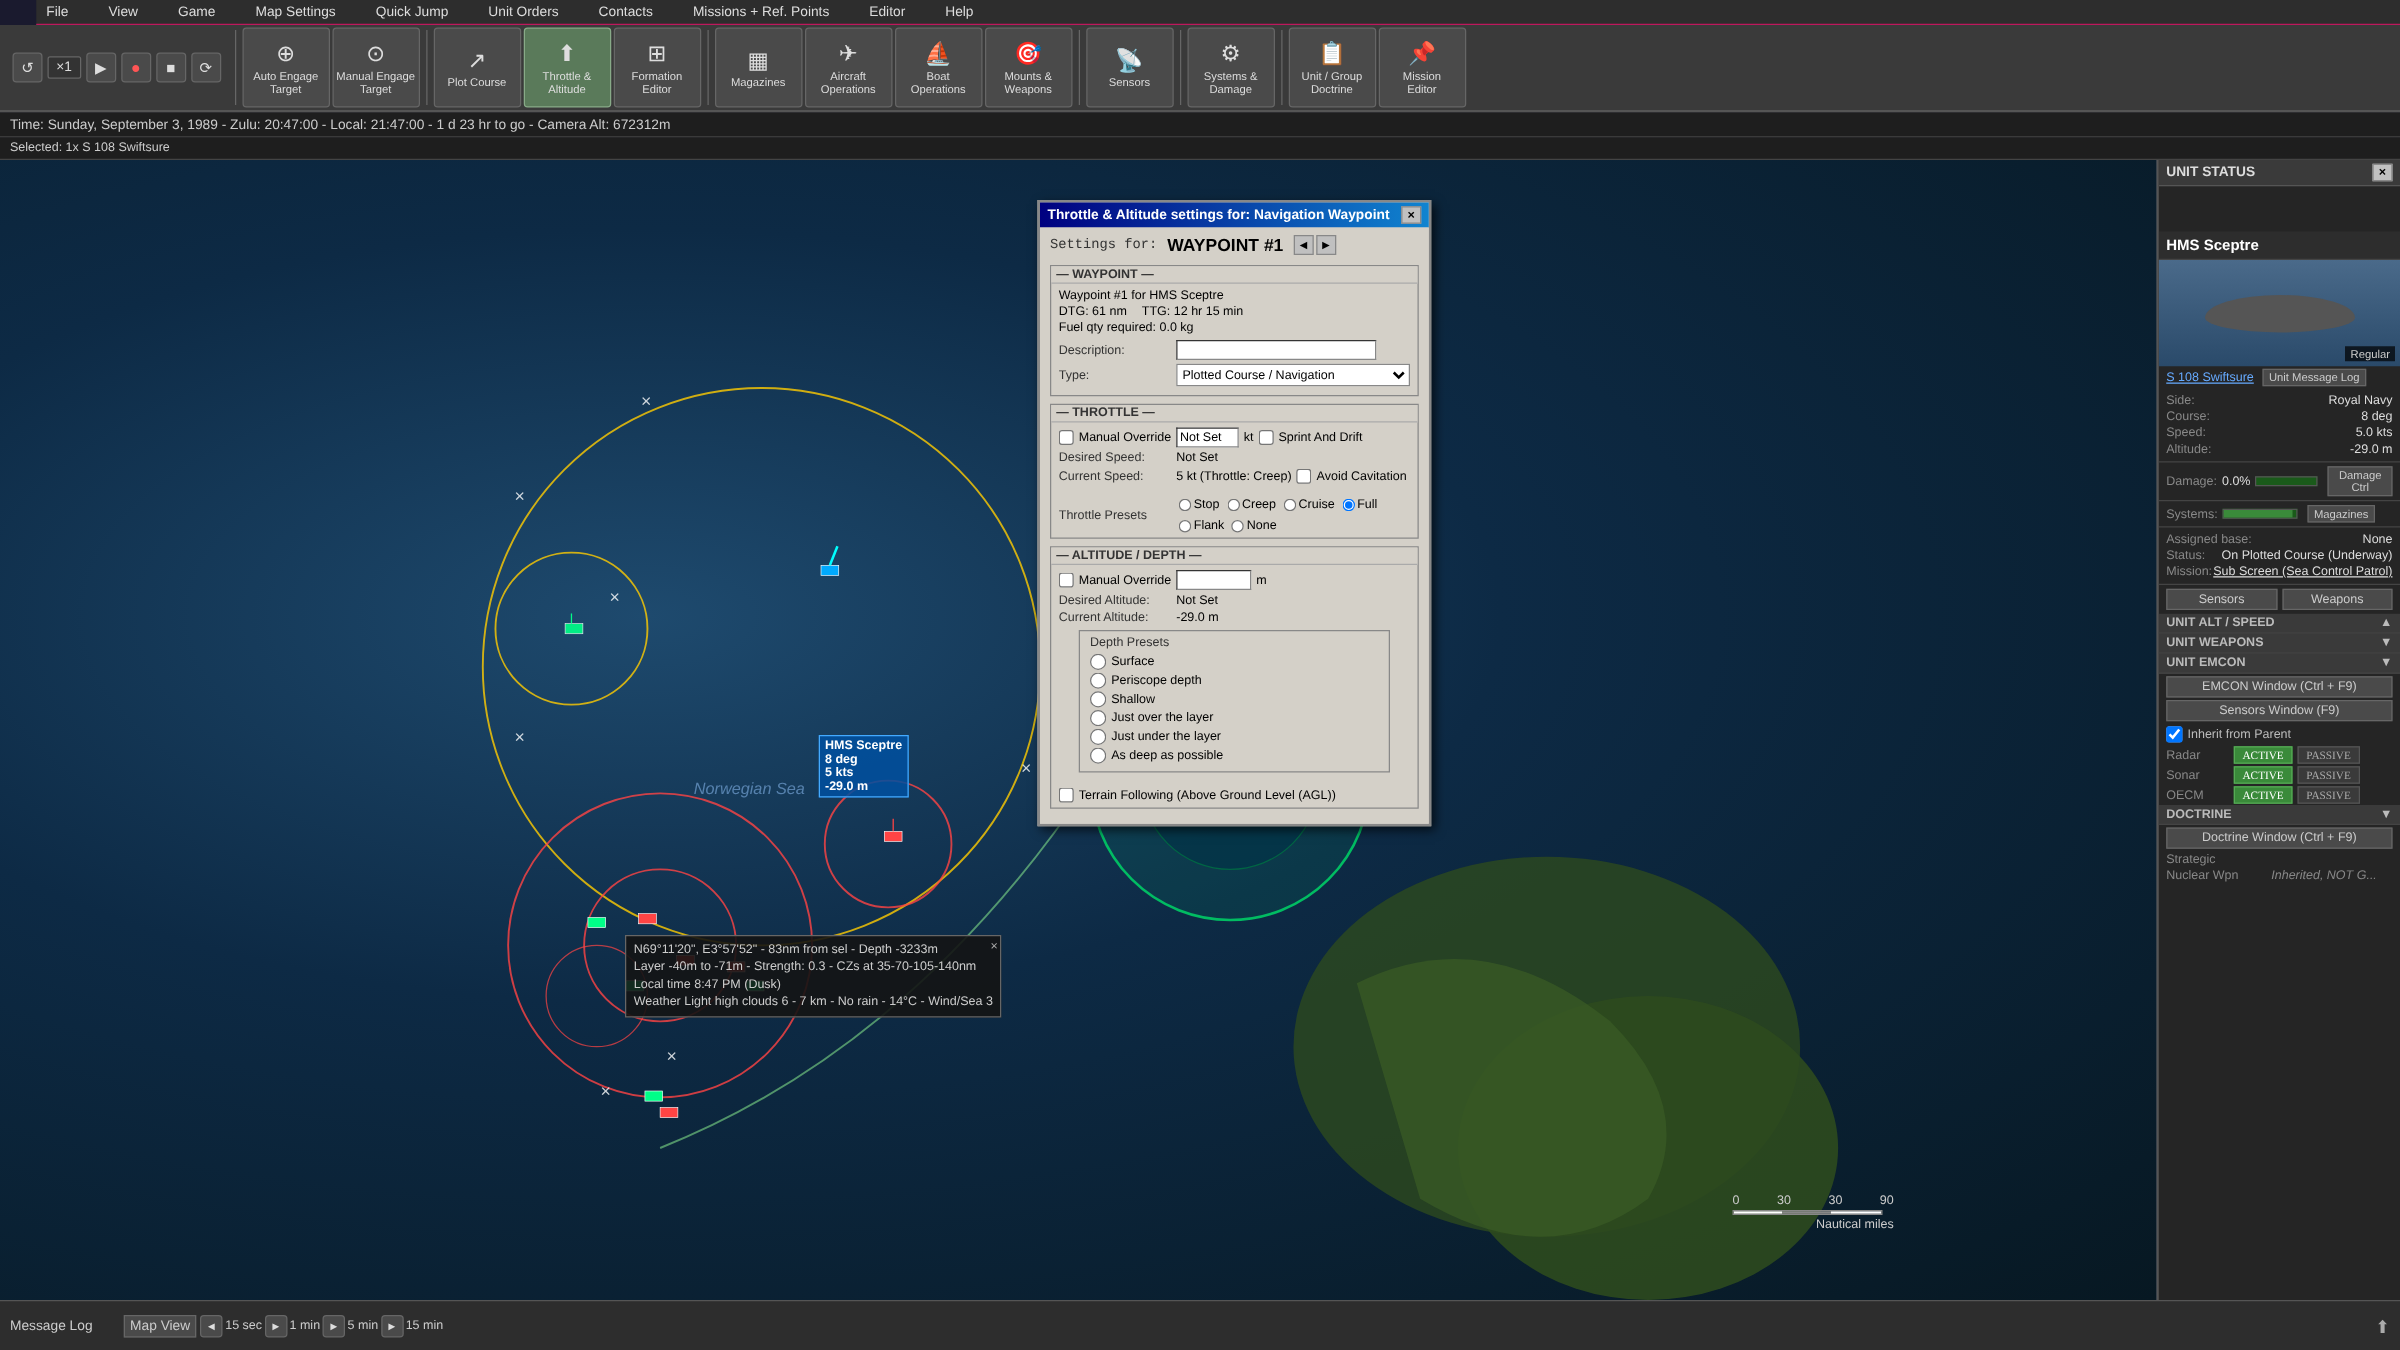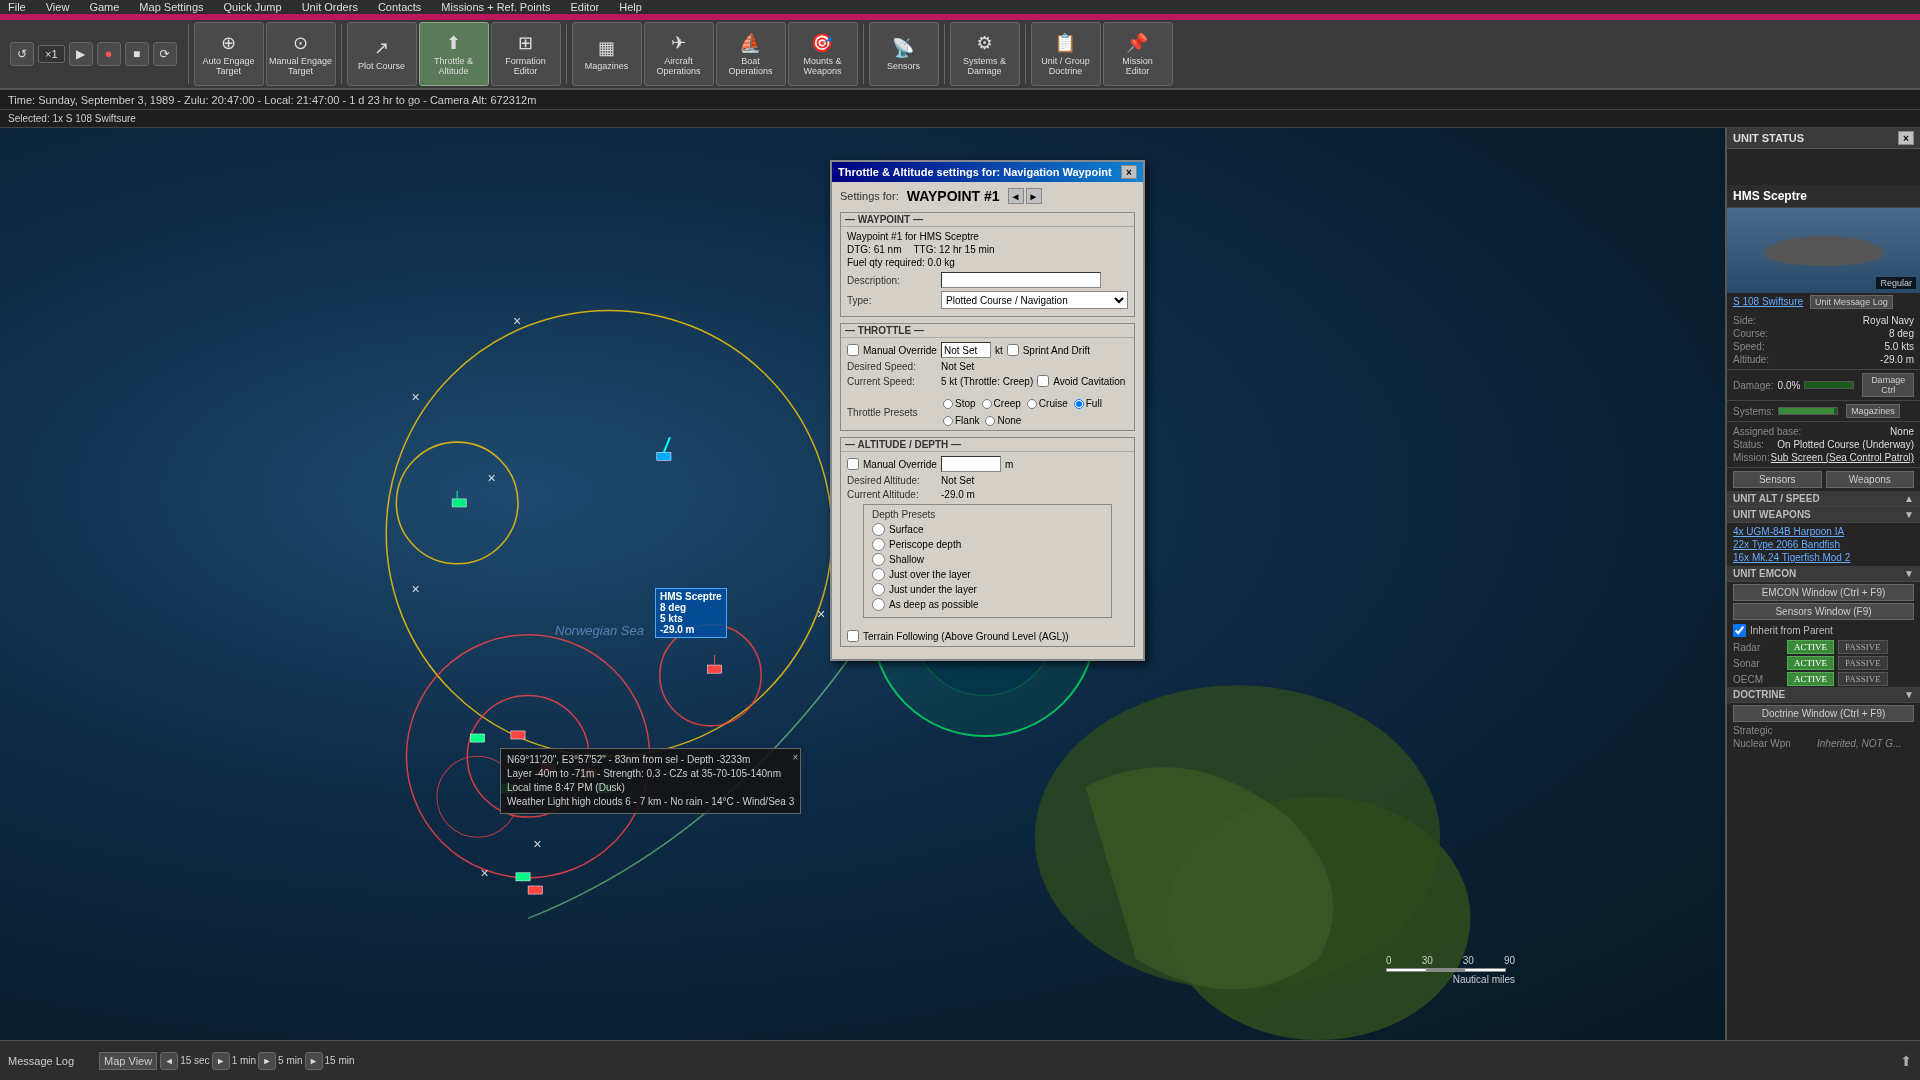--- a/index.html
+++ b/index.html
@@ -5,22 +5,23 @@
     * { box-sizing: border-box; margin: 0; padding: 0; }
     body { font-family: Arial, sans-serif; font-size: 11px; background: #1a1a2e; color: #ccc; overflow: hidden; width: 1920px; height: 1080px; }
 
     
     #menu-bar {
       background: #2d2d2d;
       height: 20px;
       display: flex;
       align-items: center;
       padding: 0 4px;
-      gap: 12px;
-      border-bottom: 6px solid #be185d;
+      gap: 24px;
+      border-bottom: 1px solid #be185d;
+      margin-left: 29px;
     }
     #menu-bar span {
       color: #ddd;
       font-size: 11px;
       cursor: pointer;
       padding: 0 4px;
     }
 
     
     #toolbar {
@@ -420,21 +421,21 @@
       padding: 6px 8px;
       background: #d4d0c8;
     }
 
     .settings-for-row {
       display: flex;
       align-items: center;
       gap: 8px;
       margin-bottom: 8px;
     }
-    .settings-for-label { font-size: 11px; color: #333; }
+    .settings-for-label { font-size: 11px; color: #333; font-family: Liberation Mono, monospace; }
     .waypoint-name {
       font-size: 14px;
       font-weight: bold;
       color: #000;
     }
     .nav-arrows {
       display: flex;
       gap: 2px;
     }
     .nav-arrow {
@@ -854,25 +855,20 @@
       </div>
 
       <div class="rp-section-header">
         <span>UNIT ALT / SPEED</span>
         <span>▲</span>
       </div>
 
       <div class="rp-section-header">
         <span>UNIT WEAPONS</span>
         <span>▼</span>
-      </div>
-      <div class="weapons-list">
-        <div class="weapon-item">4x UGM-84B Harpoon IA</div>
-        <div class="weapon-item">22x Type 2066 Bandfish</div>
-        <div class="weapon-item">16x Mk.24 Tigerfish Mod 2</div>
       </div>
 
       <div class="rp-section-header">
         <span>UNIT EMCON</span>
         <span>▼</span>
       </div>
       <button class="rp-btn">EMCON Window (Ctrl + F9)</button>
       <button class="rp-btn">Sensors Window (F9)</button>
       <div class="inherit-row">
         <input type="checkbox" checked="" style="">

